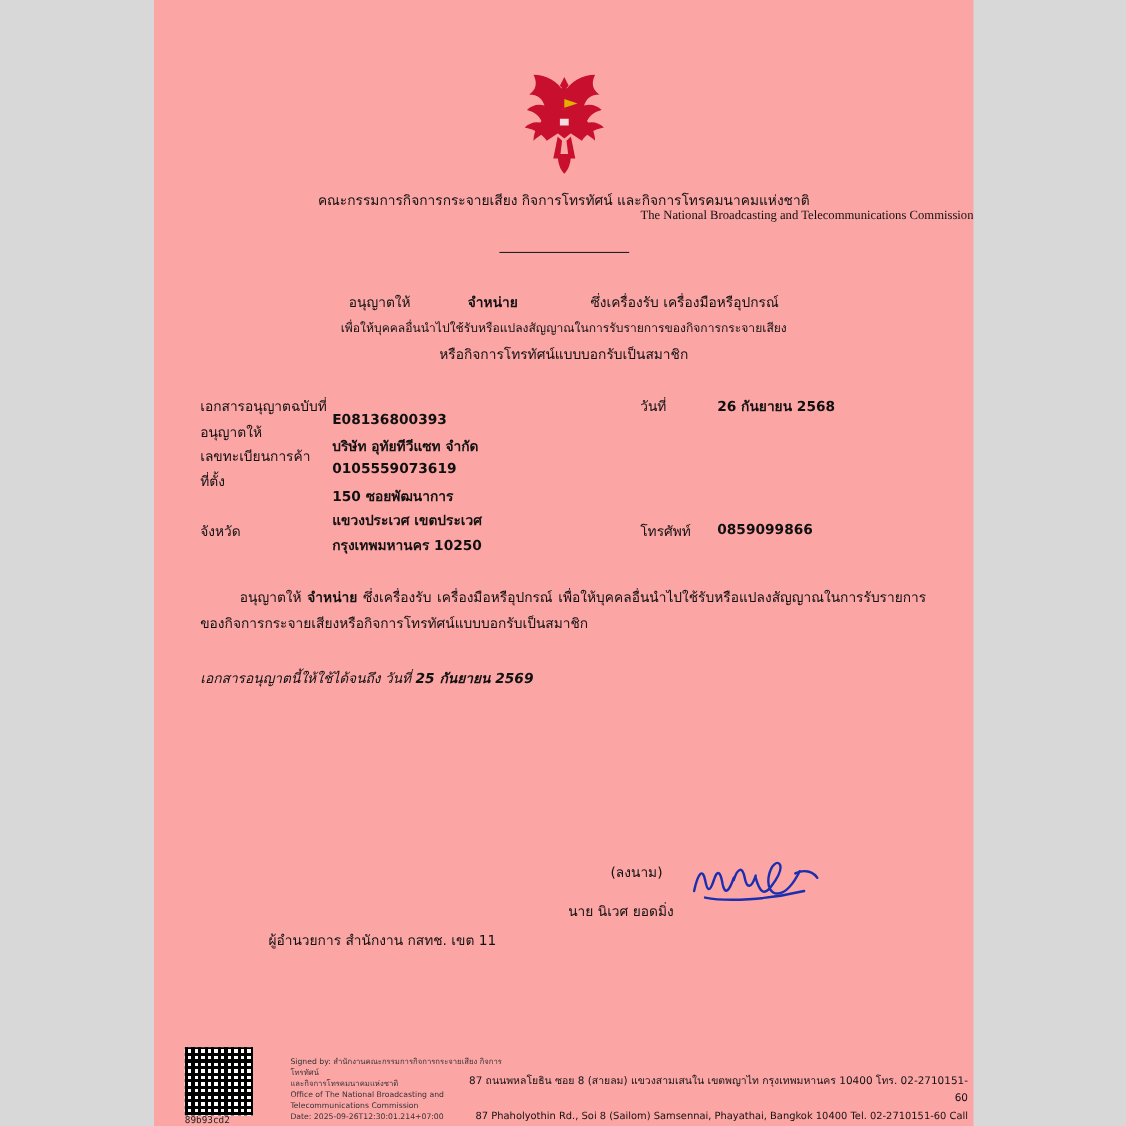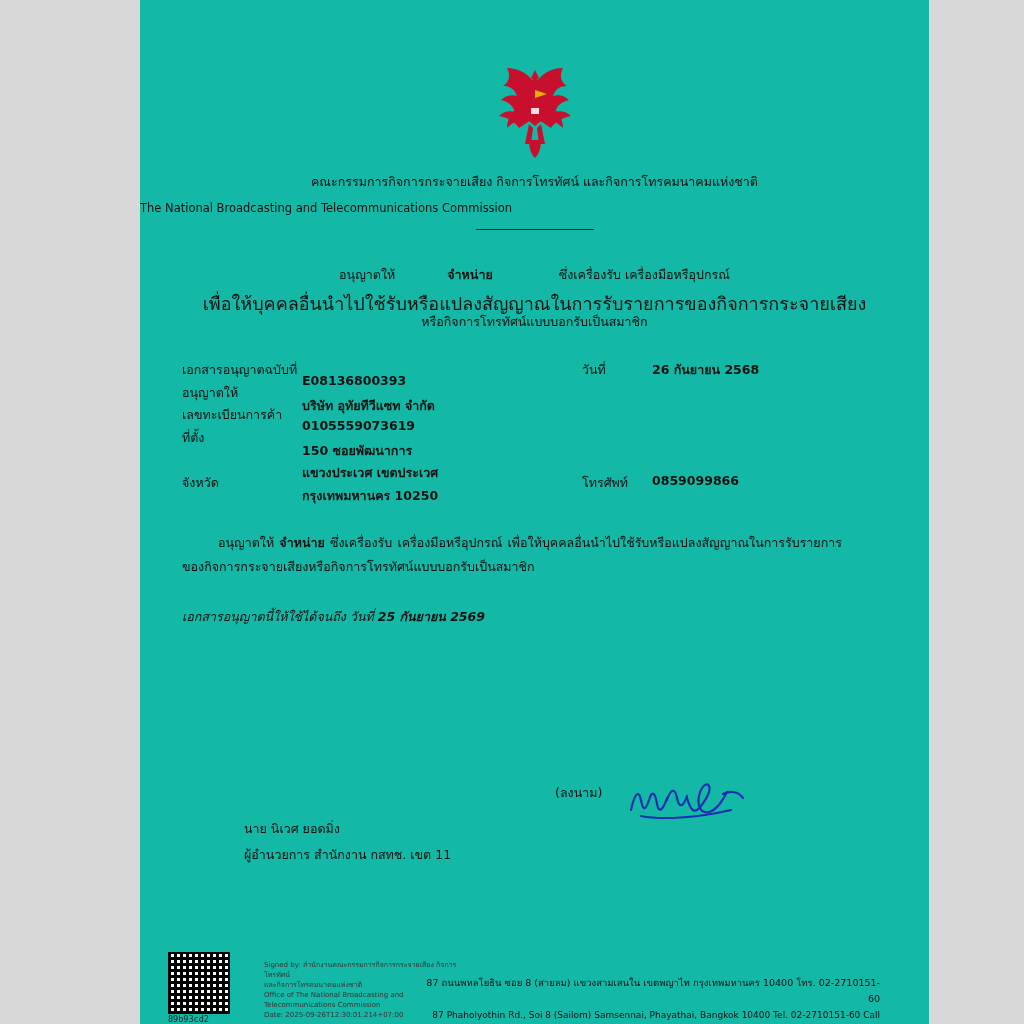--- a/index.html
+++ b/index.html
@@ -11,23 +11,22 @@
     width: 1024px;
     height: 1024px;
     font-family: "DejaVu Sans", "Liberation Sans", sans-serif;
   }
   .page {
     position: absolute;
     left: 140px;
     top: 0;
     width: 745px;
     height: 1024px;
-    background: #14b8a6;
+    background: #fca5a5;
     overflow: hidden;
-    padding-left: 44px;
   }
   
   .emblem {
     position: absolute;
     left: 50%;
     top: 62px;
     transform: translateX(-50%);
     width: 100px;
     height: 100px;
   }
@@ -36,26 +35,27 @@
     position: absolute;
     top: 172px;
     left: 0;
     width: 100%;
     text-align: center;
     font-size: 12.5px;
     color: #111;
   }
   .hdr-en {
     position: absolute;
-    top: 201px;
-    left: 0;
-    width: 100%;
-    text-align: left;
+    top: 190px;
+    left: 0;
+    width: 100%;
+    text-align: right;
     font-size: 11.5px;
     color: #111;
+    font-family: Liberation Serif, serif;
   }
   .rule {
     position: absolute;
     top: 229px;
     left: 50%;
     transform: translateX(-50%);
     width: 118px;
     height: 0;
     border-top: 1px solid #222;
   }
@@ -71,21 +71,21 @@
   }
   .grant-line1 .lead { margin-right: 52px; }
   .grant-line1 .obj { font-weight: bold; }
   .grant-line1 .tail { margin-left: 66px; }
   .grant-line2 {
     position: absolute;
     top: 289px;
     left: 0;
     width: 100%;
     text-align: center;
-    font-size: 18px;
+    font-size: 11px;
     color: #111;
   }
   .grant-line3 {
     position: absolute;
     top: 312px;
     left: 0;
     width: 100%;
     text-align: center;
     font-size: 12.5px;
     color: #111;
@@ -158,21 +158,21 @@
     font-size: 12.5px;
     color: #111;
   }
   .sig-mark {
     position: absolute;
     top: 780px;
     left: 487px;
     width: 120px;
     height: 48px;
   }
-  .sig-l1 { position: absolute; top: 819px; left: 0; width: 745px; font-size: 12.5px; color:#111; }
+  .sig-l1 { position: absolute; top: 819px; left: 0; width: 745px; text-align: center; font-size: 12.5px; color:#111; }
   .sig-l2 { position: absolute; top: 845px; left: 0; width: 745px; text-align: left; font-size: 12.5px; color:#111; }
   .sig-l3 { position: absolute; top: 864px; left: 0; width: 745px; text-align: center; font-size: 12.5px; color:#111; }
   .sig-shift { padding-left: 104px; display: inline-block; }
   
   .qr {
     position: absolute;
     left: 28px;
     top: 952px;
     width: 62px;
     height: 62px;

